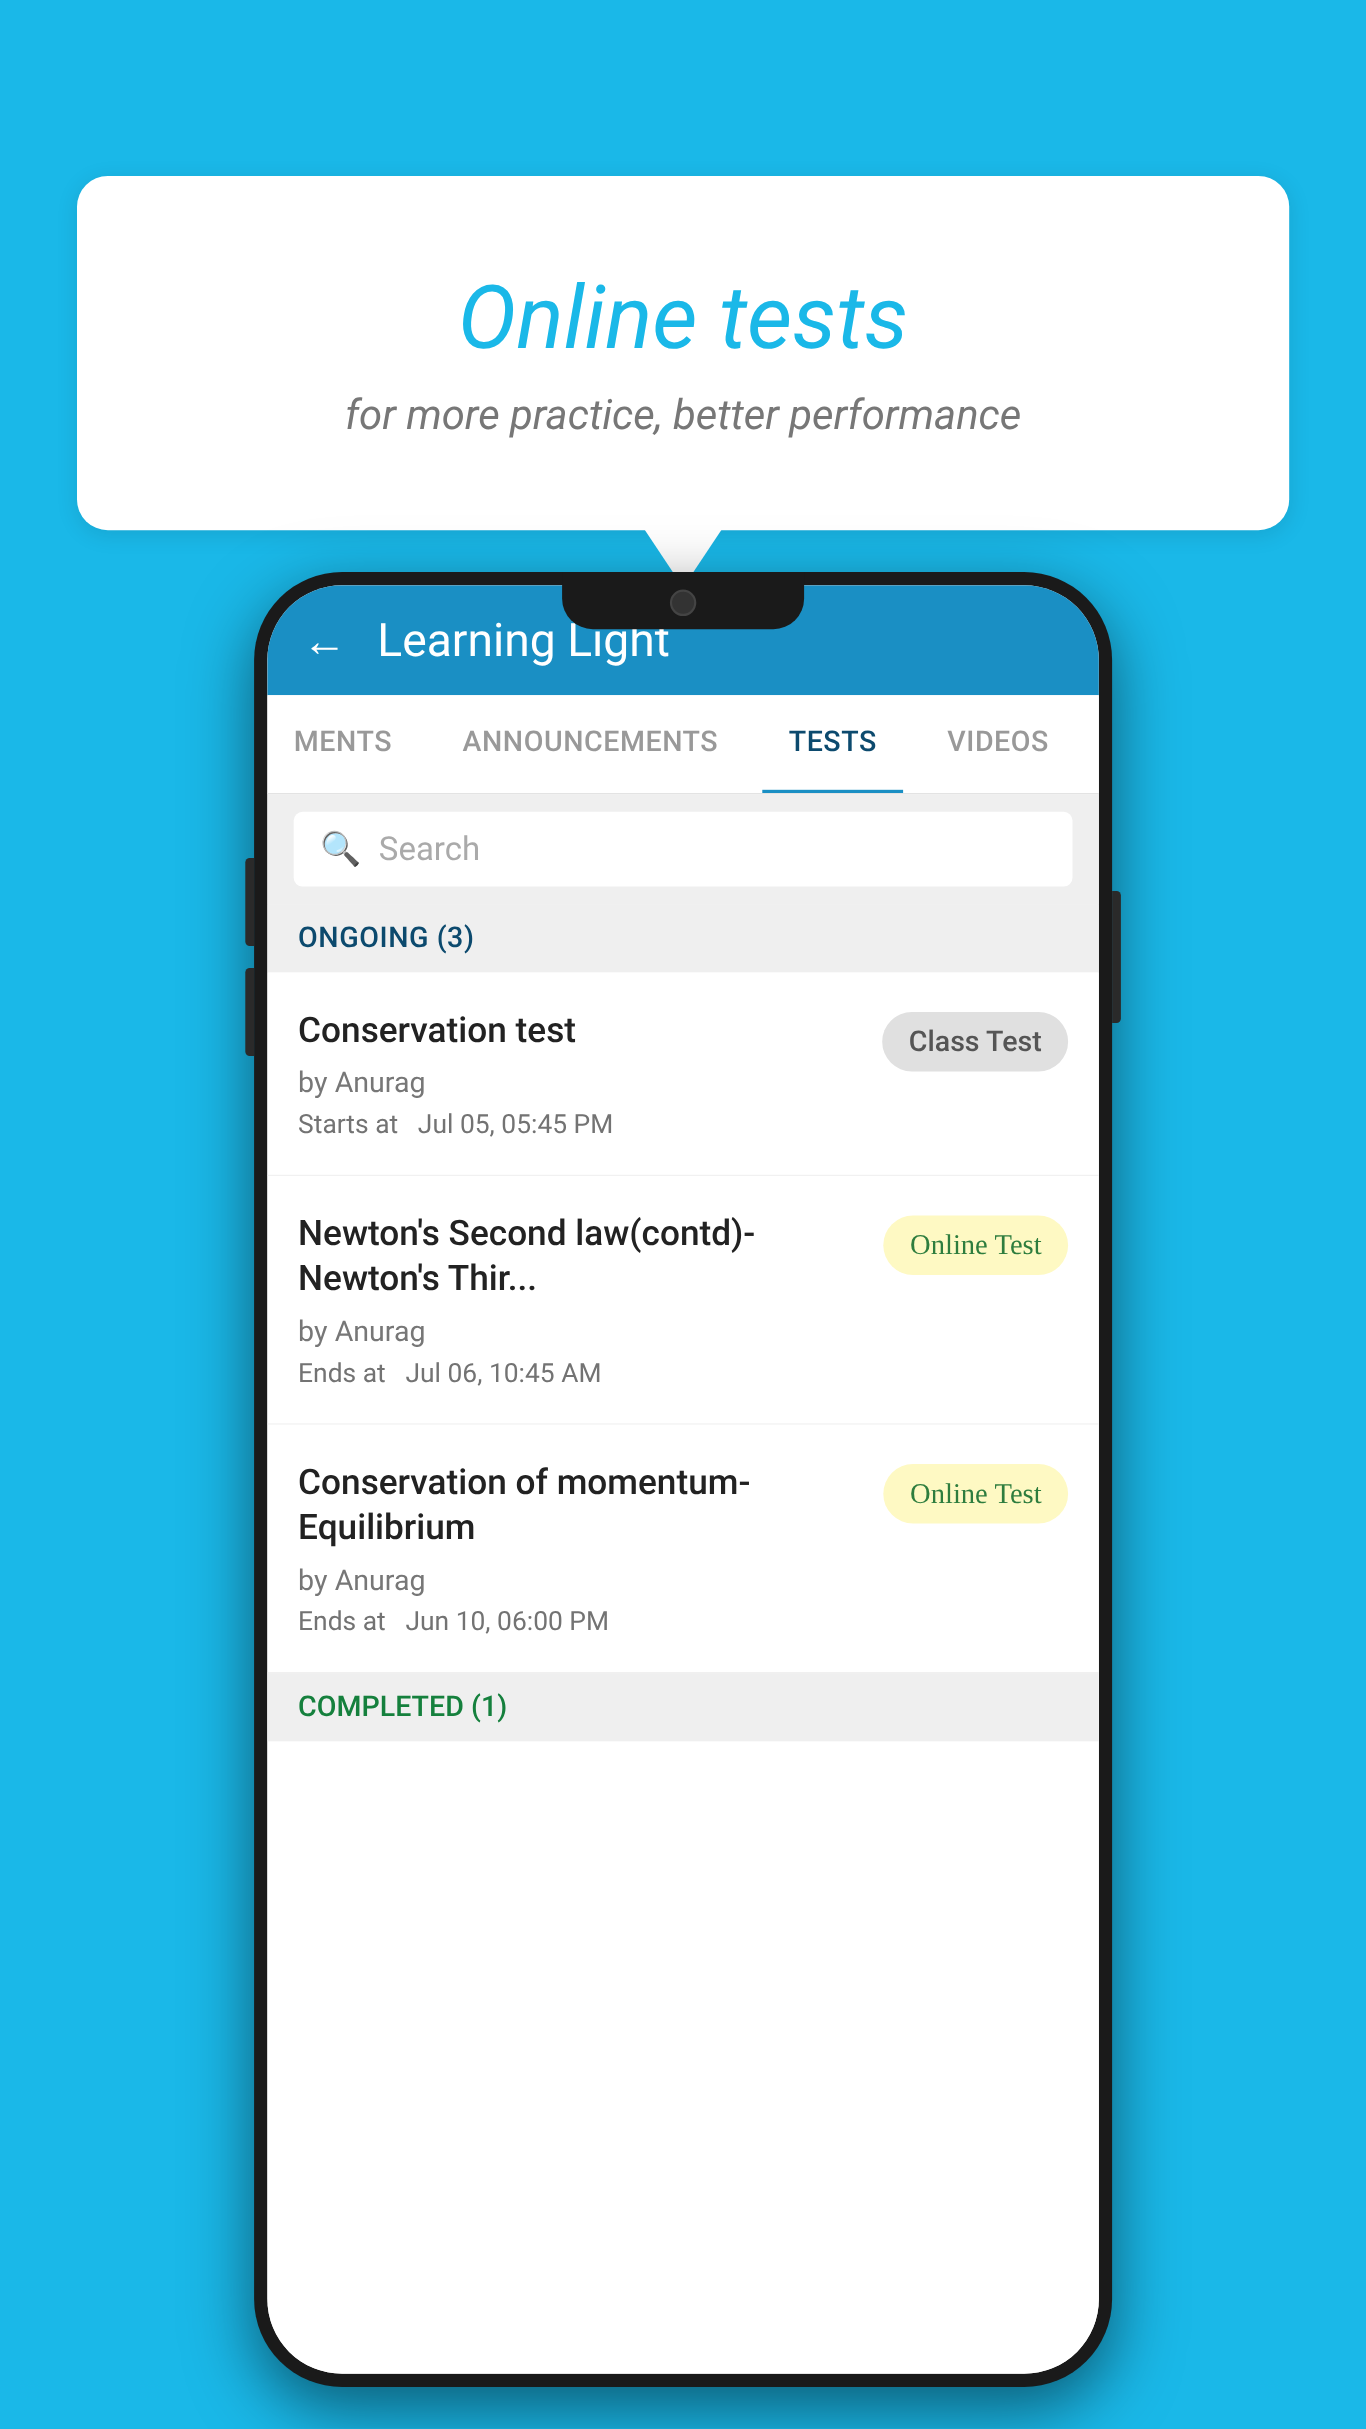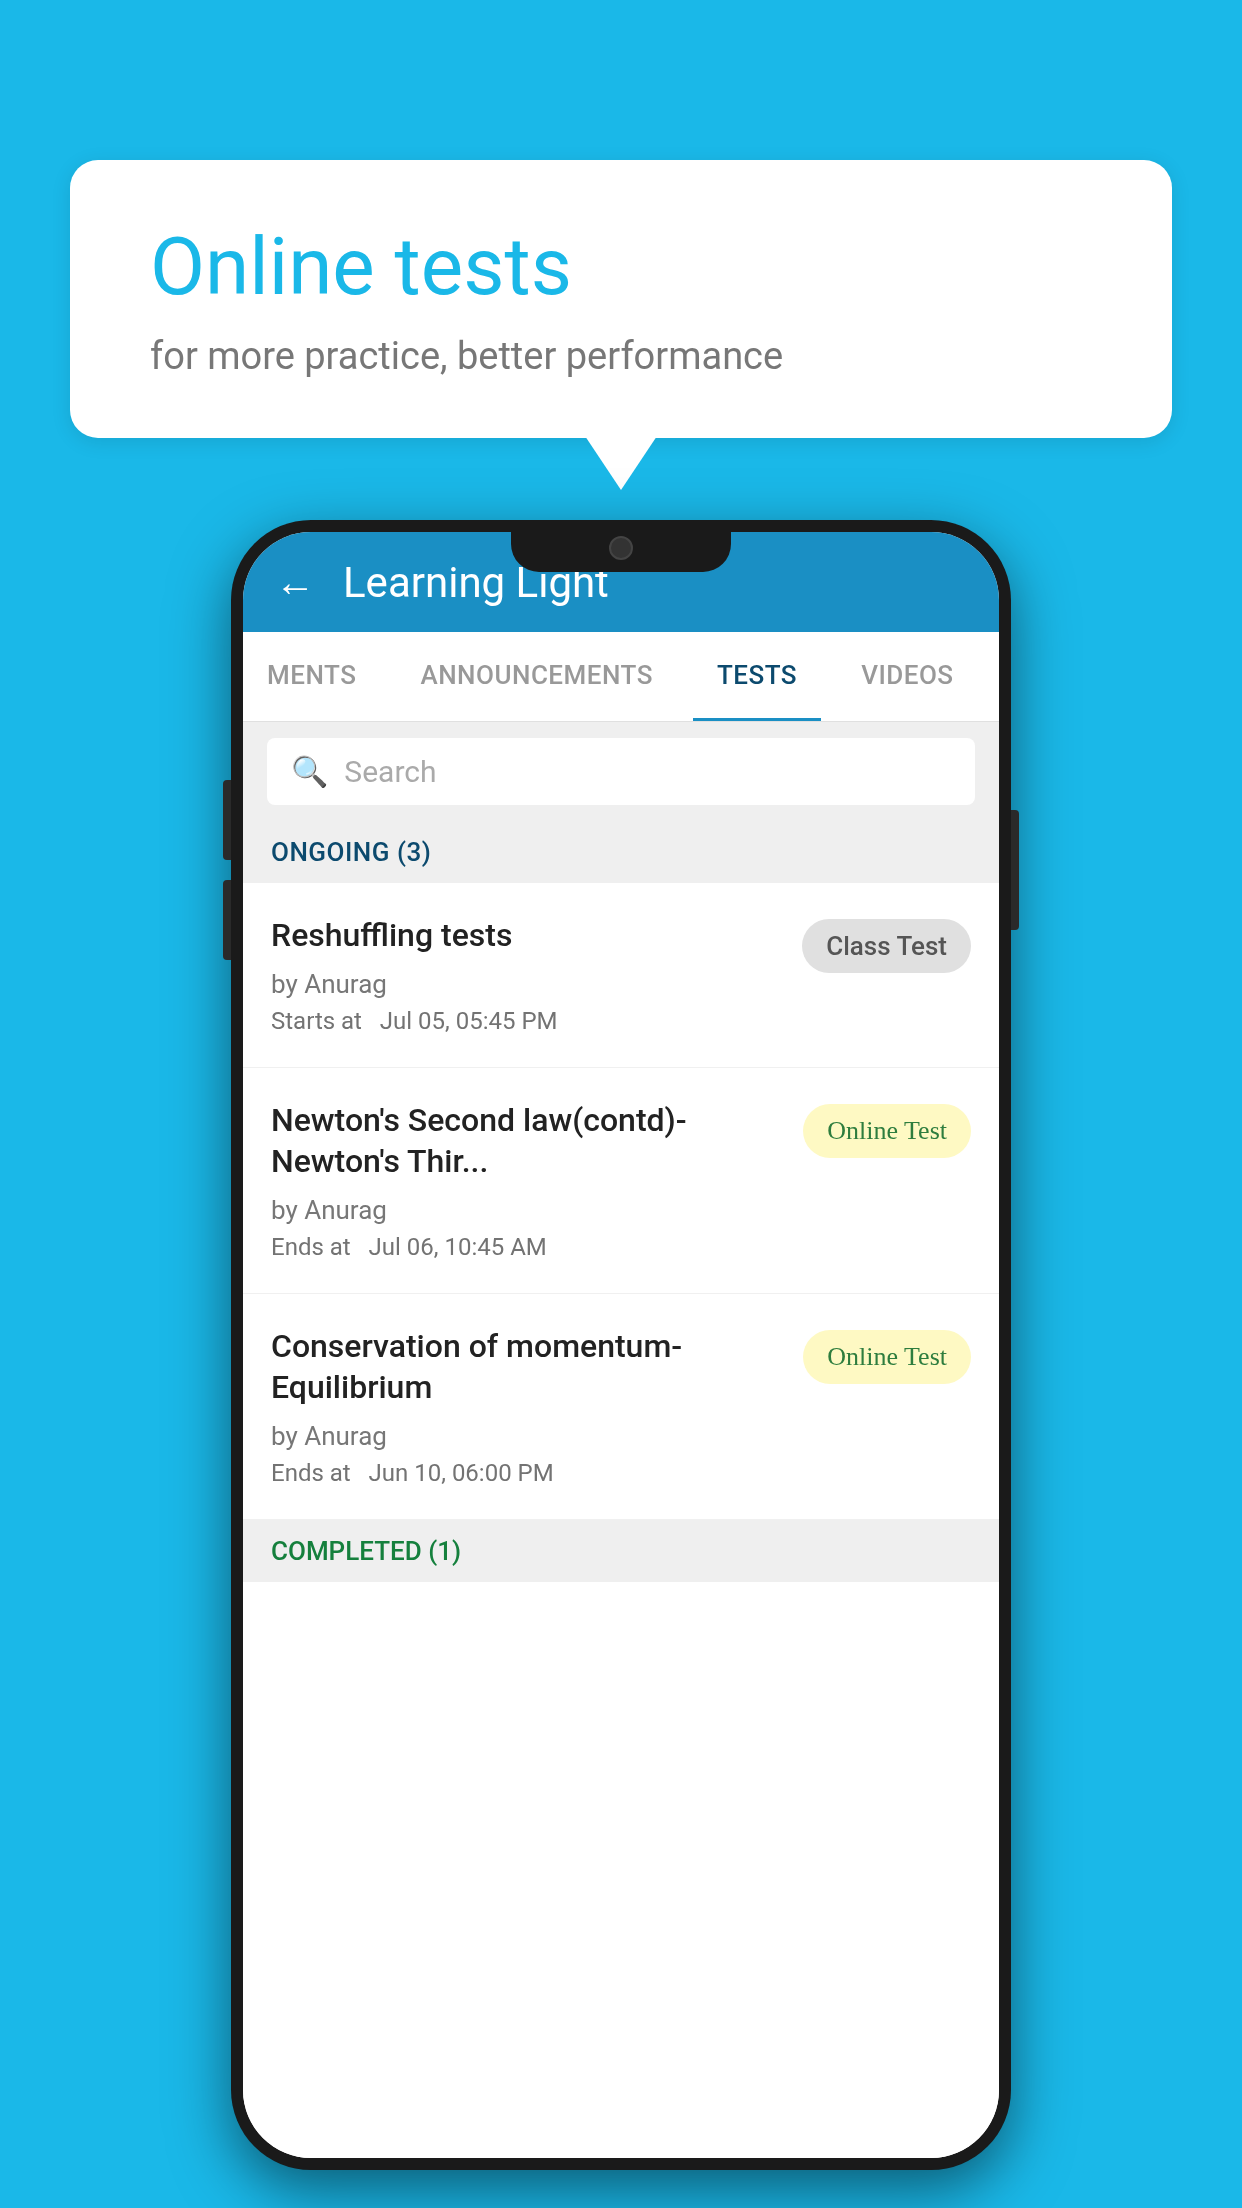--- a/index.html
+++ b/index.html
@@ -21,24 +21,26 @@
       left: 70px;
       right: 70px;
       display: flex;
       flex-direction: column;
       align-items: center;
     }
 
     .speech-bubble {
       background: white;
       border-radius: 28px;
-      padding: 60px 80px;
+      padding: 82px 80px;
       width: 100%;
+      text-align: center;
       box-shadow: 0 4px 20px rgba(0,0,0,0.1);
       position: relative;
+      font-style: italic;
     }
 
     .speech-bubble::after {
       content: '';
       position: absolute;
       bottom: -52px;
       left: 50%;
       transform: translateX(-50%);
       width: 0;
       height: 0;
@@ -360,21 +362,21 @@
           <span class="search-text">Search</span>
         </div>
       </div>
 
       <div class="section-header">ONGOING (3)</div>
 
       <div class="test-list">
 
         <div class="test-item">
           <div class="test-info">
-            <div class="test-name">Reshuffling tests</div>
+            <div class="test-name">Conservation test</div>
             <div class="test-author">by Anurag</div>
             <div class="test-time">
               <span>Starts at</span>
               &nbsp;
               <span>Jul 05, 05:45 PM</span>
             </div>
           </div>
           <div class="test-badge badge-class">Class Test</div>
         </div>
 

